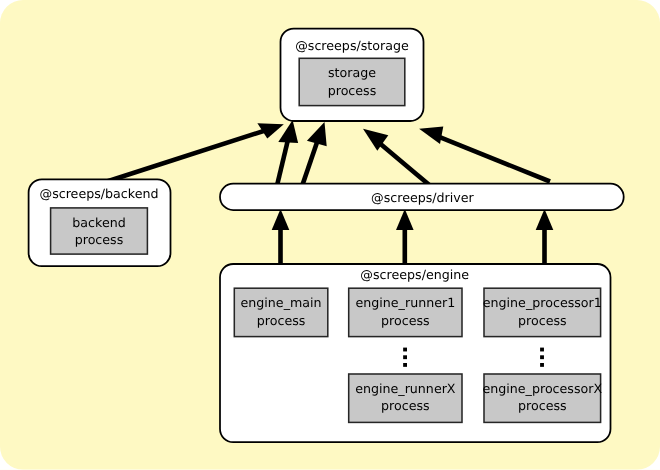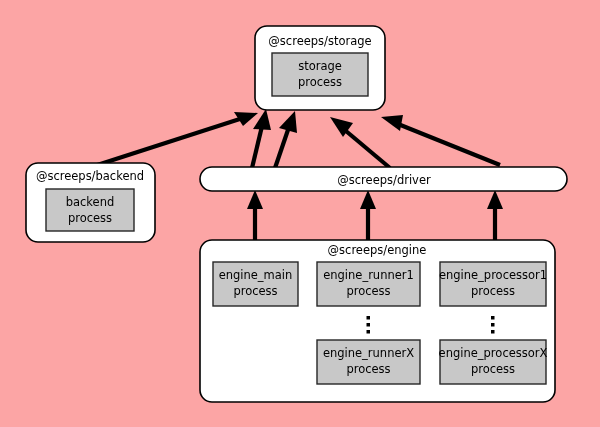--- a/index.html
+++ b/index.html
@@ -10,21 +10,22 @@
   body {
     width: 600px;
     height: 427px;
     overflow: hidden;
     font-family: "DejaVu Sans", "Liberation Sans", sans-serif;
   }
   #diagram-root {
     position: relative;
     width: 600px;
     height: 427px;
-    background: #fca5a5;
+    background: #fef9c3;
+    border-radius: 21px;
   }
   svg#diagram-canvas {
     display: block;
     width: 600px;
     height: 427px;
   }
   .container-shape {
     fill: #ffffff;
     stroke: #000000;
     stroke-width: 1.6;

